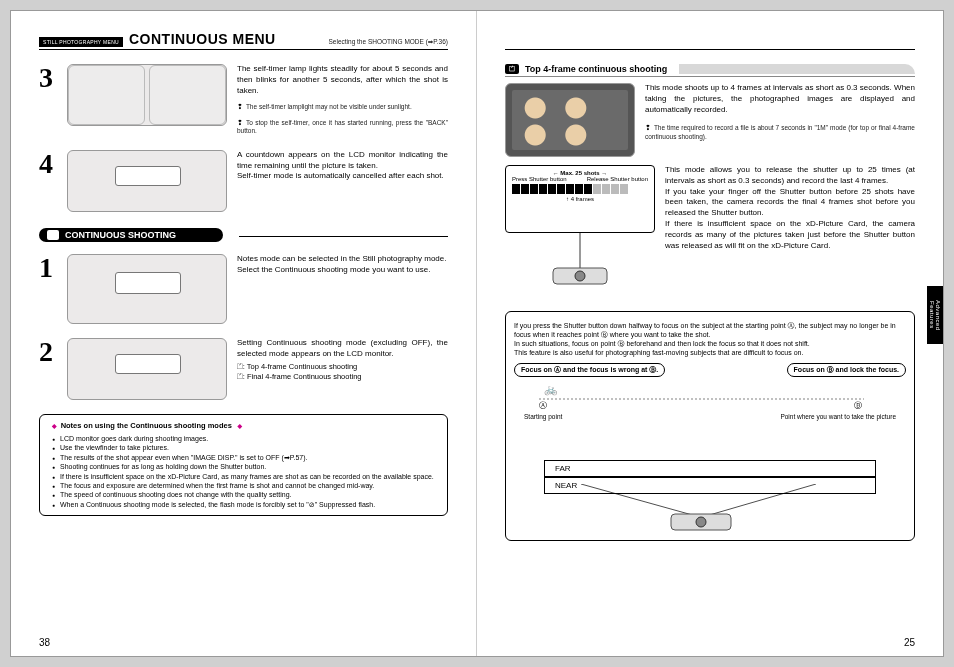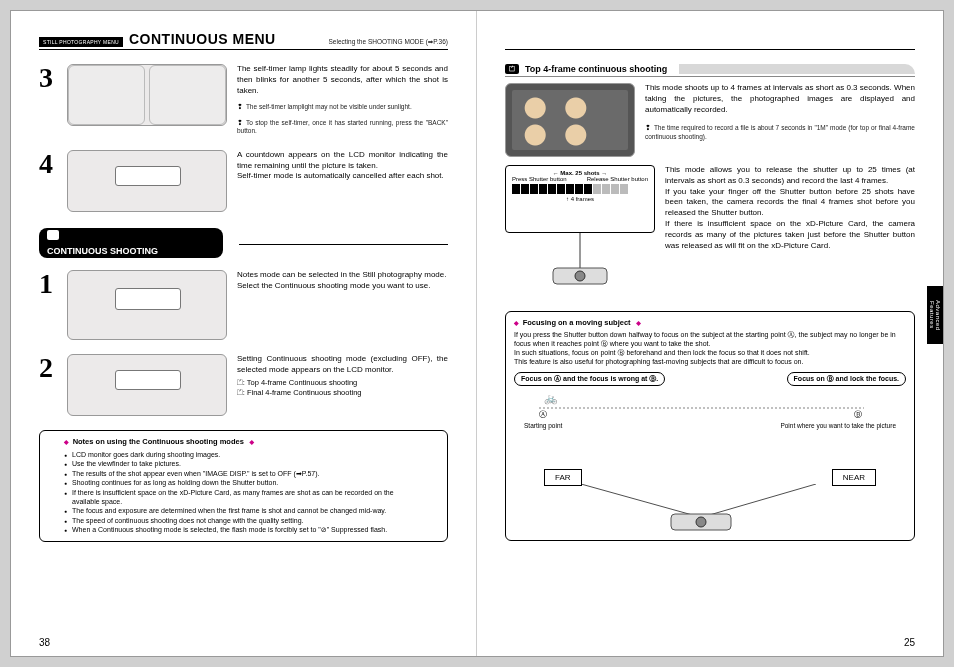--- a/index.html
+++ b/index.html
@@ -78,32 +78,31 @@
   .tiny-note { font-size: 6.5px; line-height: 1.3; color: #222; margin-top: 6px; }
   .excl::before {
     content: "❢";
     font-size: 7px;
     margin-right: 3px;
     color: #000;
   }
 
   .section-bar {
     display: flex;
-    align-items: flex-start;
+    align-items: flex-end;
     gap: 6px;
     margin: 10px 16px 4px 0;
     background: #000;
     color: #fff;
     font-weight: bold;
     font-size: 9px;
     padding: 2px 8px;
     border-radius: 8px 8px 8px 8px;
     position: relative;
     width: 45%;
-    flex-direction: column;
   }
   .section-bar::after {
     content: "";
     position: absolute;
     right: -200px;
     width: 200px;
     height: 0;
   }
   .section-bar .sec-icon {
     width: 12px; height: 10px; background: #fff; border-radius: 2px;
@@ -129,21 +128,21 @@
     background: #d8d8d8;
     height: 10px;
     border-radius: 0 10px 0 0;
     flex: 1;
     margin-left: 6px;
   }
 
   .notes-box {
     border: 1px solid #000;
     border-radius: 6px;
-    padding: 6px 24px;
+    padding: 6px 12px;
     margin-top: 8px;
     font-size: 7px;
     line-height: 1.35;
   }
   .notes-box .nb-title {
     font-weight: bold;
     font-size: 7.5px;
     color: #000;
     margin-bottom: 3px;
   }
@@ -163,20 +162,21 @@
   }
   .focus-row {
     display: flex;
     justify-content: space-between;
     margin: 6px 0 4px 0;
   }
   .far-near {
     display: flex;
     justify-content: space-between;
     margin: 40px 30px 0 30px;
+    flex-direction: column;
   }
   .fn-box {
     border: 1px solid #000;
     padding: 3px 10px;
     font-size: 8px;
     background: #fff;
   }
 
   .page-num { font-size: 10px; position: absolute; bottom: 8px; }
   .pn-left  { left: 28px; }
@@ -404,21 +404,20 @@
           <rect x="48" y="35" width="54" height="16" rx="4" fill="#ddd" stroke="#555"></rect>
           <circle cx="75" cy="43" r="5" fill="#888" stroke="#333"></circle>
         </svg>
       </div>
       <div class="step-text" style="white-space:pre-line;">This mode allows you to release the shutter up to 25 times (at intervals as short as 0.3 seconds) and record the last 4 frames.
 If you take your finger off the Shutter button before 25 shots have been taken, the camera records the final 4 frames shot before you released the Shutter button.
 If there is insufficient space on the xD-Picture Card, the camera records as many of the pictures taken just before the Shutter button was released as will fit on the xD-Picture Card.</div>
     </div>
 
     <div class="diagram-area">
-      <div class="diag-title diamond">Focusing on a moving subject</div>
       <div class="diag-body" style="white-space:pre-line;">If you press the Shutter button down halfway to focus on the subject at the starting point Ⓐ, the subject may no longer be in focus when it reaches point Ⓑ where you want to take the shot.
 In such situations, focus on point Ⓑ beforehand and then lock the focus so that it does not shift.
 This feature is also useful for photographing fast-moving subjects that are difficult to focus on.</div>
 
       <div class="focus-row">
         <span class="focus-pill">Focus on Ⓐ and the focus is wrong at Ⓑ.</span>
         <span class="focus-pill">Focus on Ⓑ and lock the focus.</span>
       </div>
 
       

